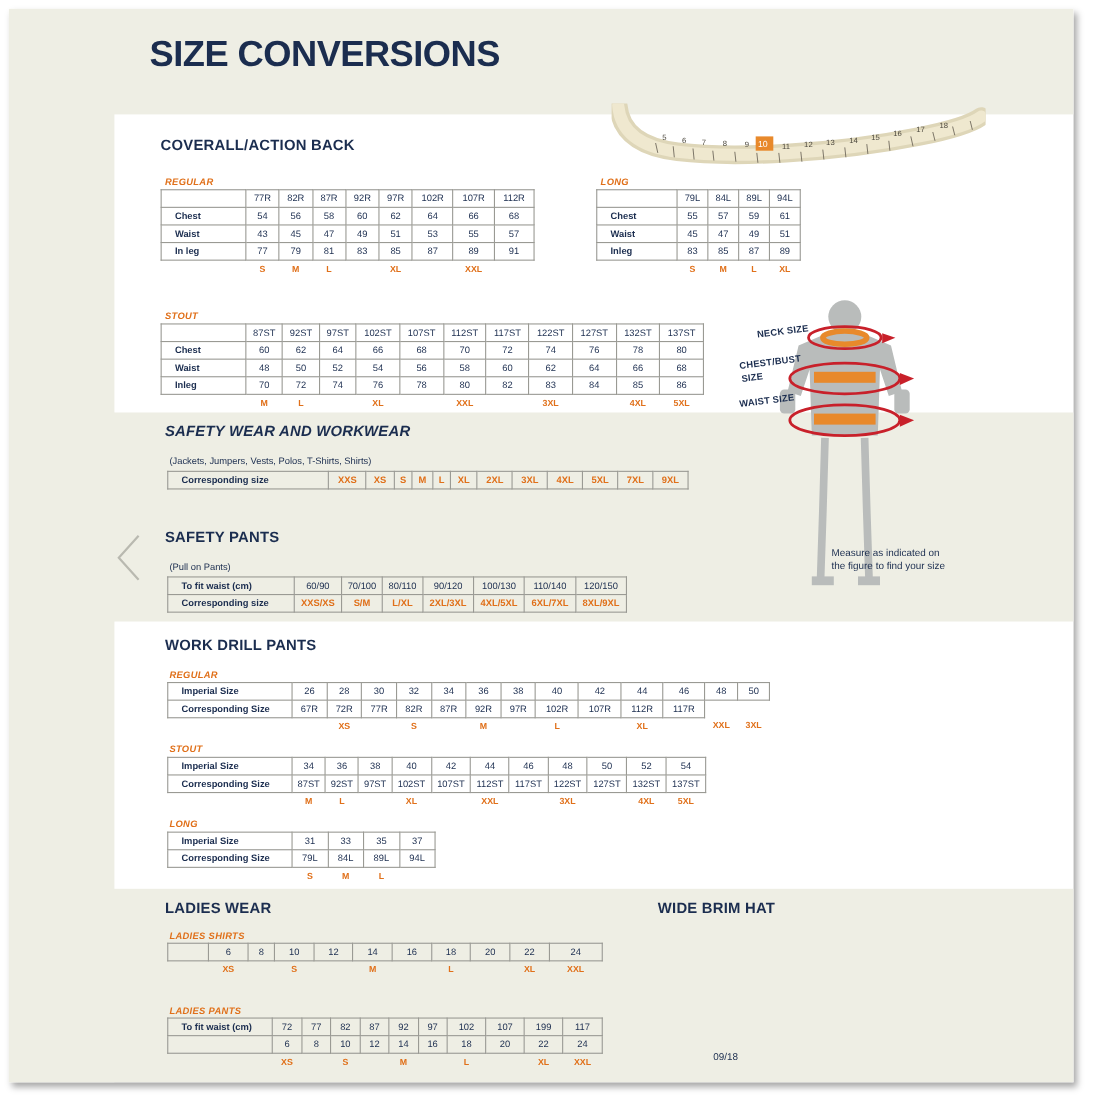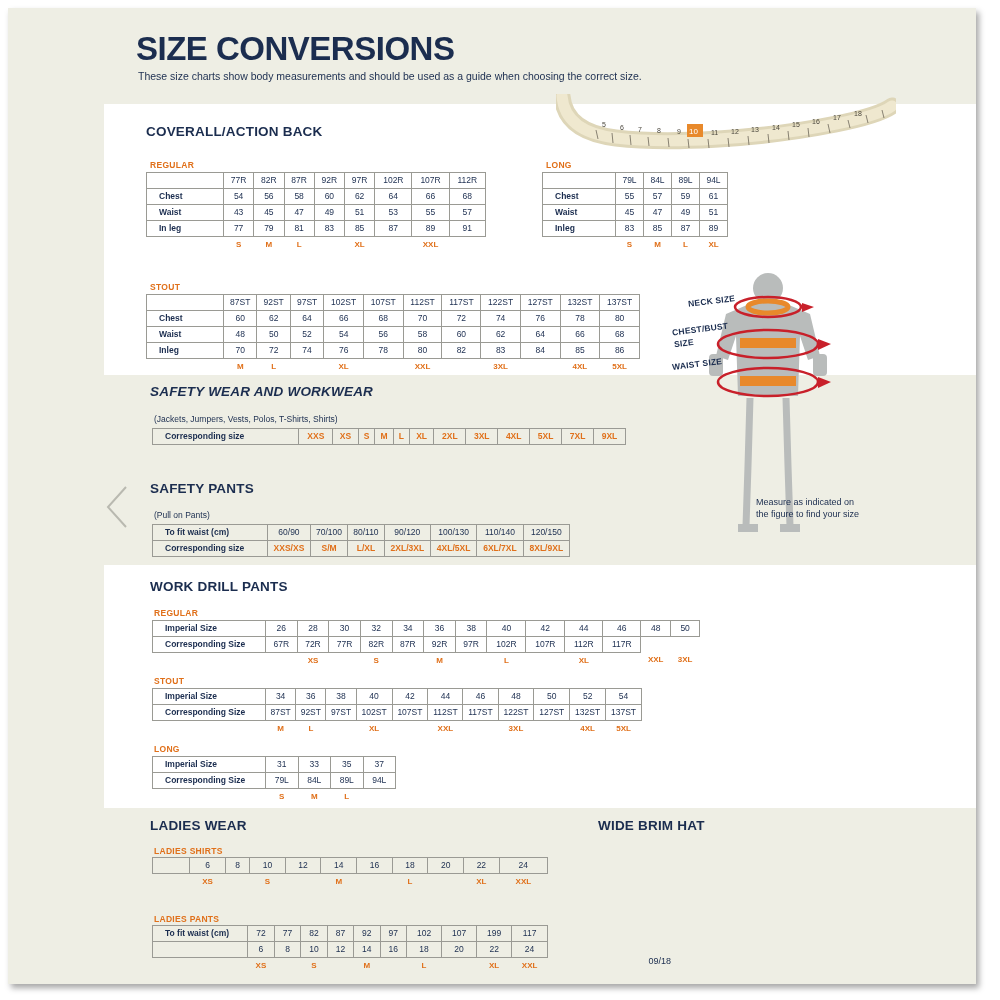--- a/index.html
+++ b/index.html
@@ -68,20 +68,21 @@
     position: absolute;
     font-size: 13.5px;
     font-weight: bold;
     color: #1b2d4f;
     letter-spacing: 0.2px;
   }
   .sub-label {
     position: absolute;
     font-size: 8.5px;
     font-weight: bold;
+    font-style: italic;
     color: #e0701a;
     letter-spacing: 0.3px;
   }
   .note {
     position: absolute;
     font-size: 8.5px;
     color: #1b2d4f;
   }
 
   table.grid {
@@ -159,21 +160,20 @@
   <div class="sheet">
 
     <div class="band band-top"></div>
     <div class="band band-mid"></div>
     <div class="band band-low"></div>
     <div class="cream-left"></div>
 
     <div class="content">
 
       <div class="title">SIZE CONVERSIONS</div>
-      <div class="subtitle">These size charts show body measurements and should be used as a guide when choosing the correct size.</div>
 
       <svg class="tape" viewBox="0 0 340 60">
         <path d="M6,2 C8,26 26,40 60,44 C110,50 200,46 280,30 C310,24 328,18 336,12" stroke="#ded6b8" stroke-width="17" fill="none" stroke-linecap="round"></path>
         <path d="M6,2 C8,26 26,40 60,44 C110,50 200,46 280,30 C310,24 328,18 336,12" stroke="#efe8cf" stroke-width="11" fill="none" stroke-linecap="round"></path>
         <g stroke="#6d675a" stroke-width="0.8">
           <line x1="40" y1="36" x2="42" y2="45"></line>
             <line x1="56" y1="39" x2="57" y2="49"></line>
           <line x1="74" y1="41" x2="75" y2="51"></line>
             <line x1="92" y1="43" x2="93" y2="52"></line>
           <line x1="112" y1="44" x2="113" y2="53"></line>

